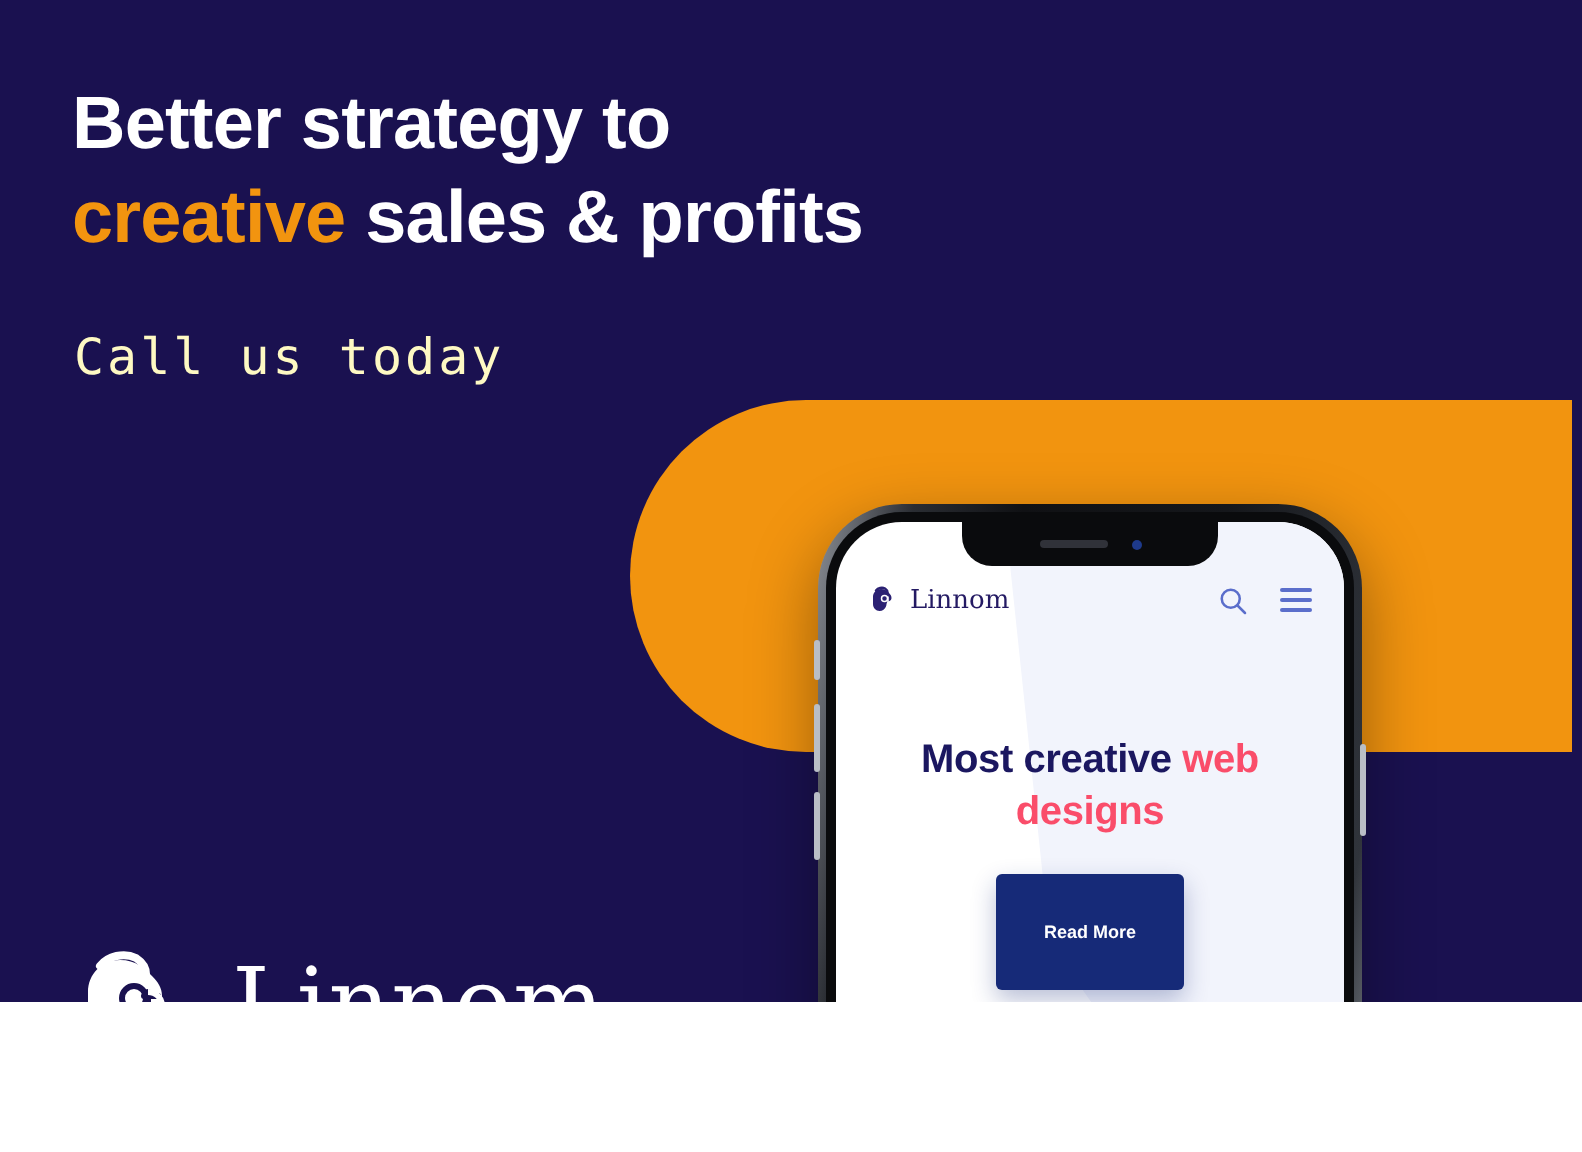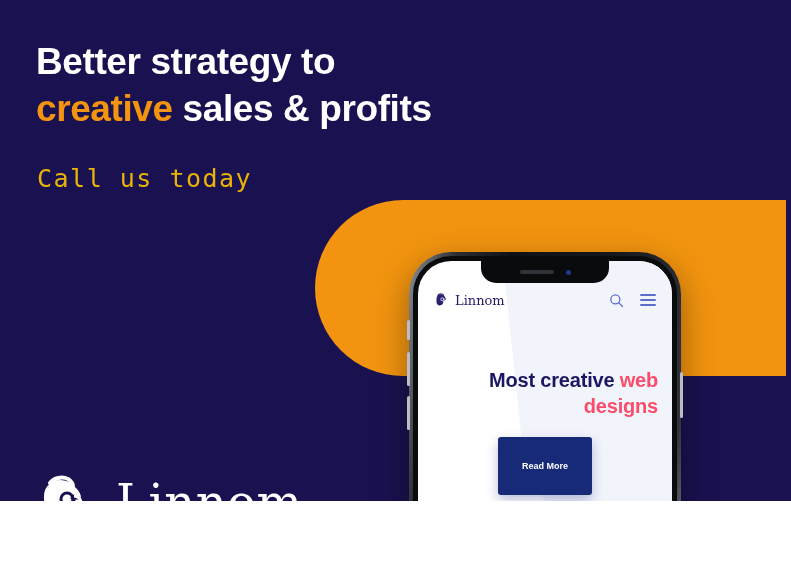--- a/index.html
+++ b/index.html
@@ -41,21 +41,21 @@
     white-space:nowrap;
   }
   .hl-accent { color:#f2940f; }
 
   #subhead {
     position:absolute;
     left:37px; top:164px;
     z-index:5;
     font-family:"DejaVu Sans Mono", monospace;
     font-size:25px;
-    color:#eab308;
+    color:#fef9c3;
     letter-spacing:1.5px;
     white-space:nowrap;
   }
 
   
   #brand-logo {
     position:absolute;
     left:34px; top:466px;
     z-index:5;
     display:flex;
@@ -165,21 +165,20 @@
     z-index:7;
     padding:0 14px;
     text-align:center;
   }
   #app-title {
     font-size:20px;
     font-weight:bold;
     color:#1b1760;
     line-height:1.3;
     letter-spacing:-0.2px;
-    text-align:right;
   }
   #app-title .tx-accent { color:#fa4d6a; }
   #app-desc {
     margin-top:20px;
     font-size:8px;
     color:#5a5f72;
     line-height:2.1;
     padding:0 10px;
   }
   #read-more-button {

